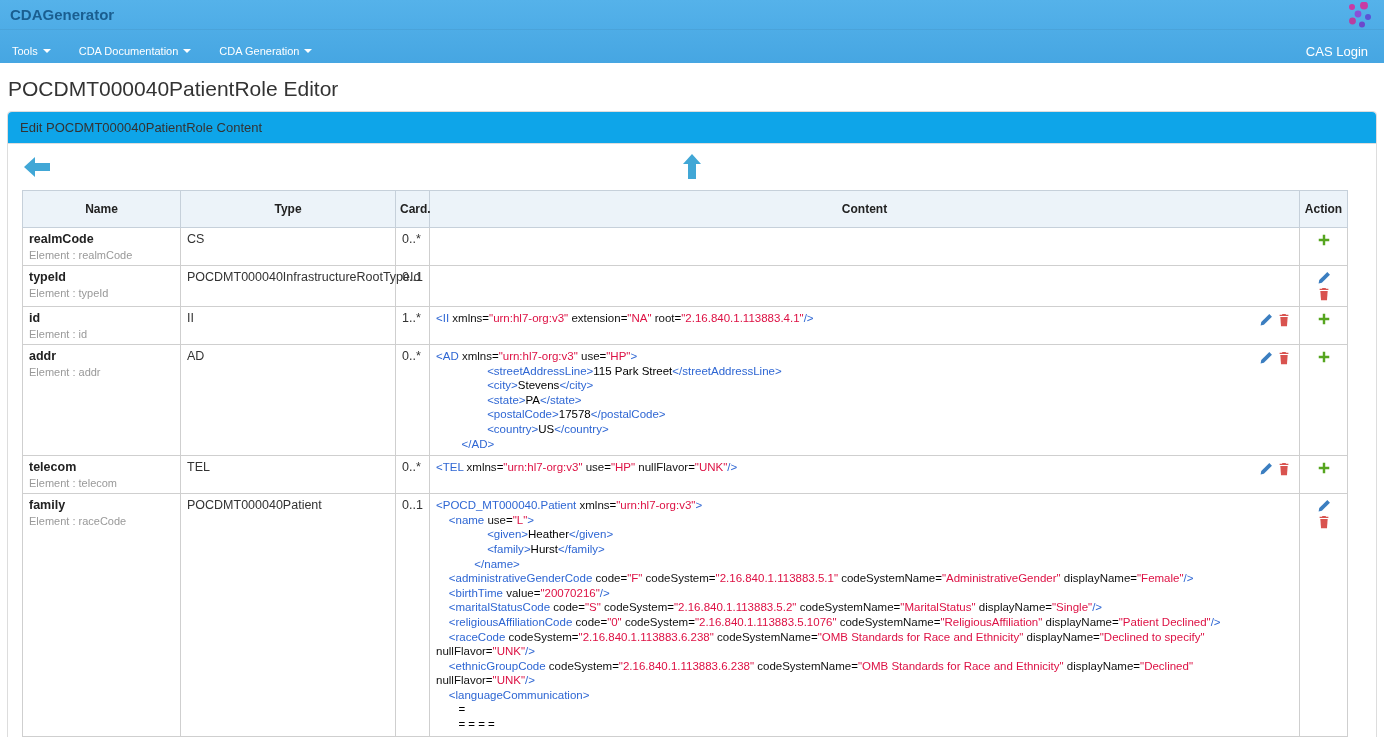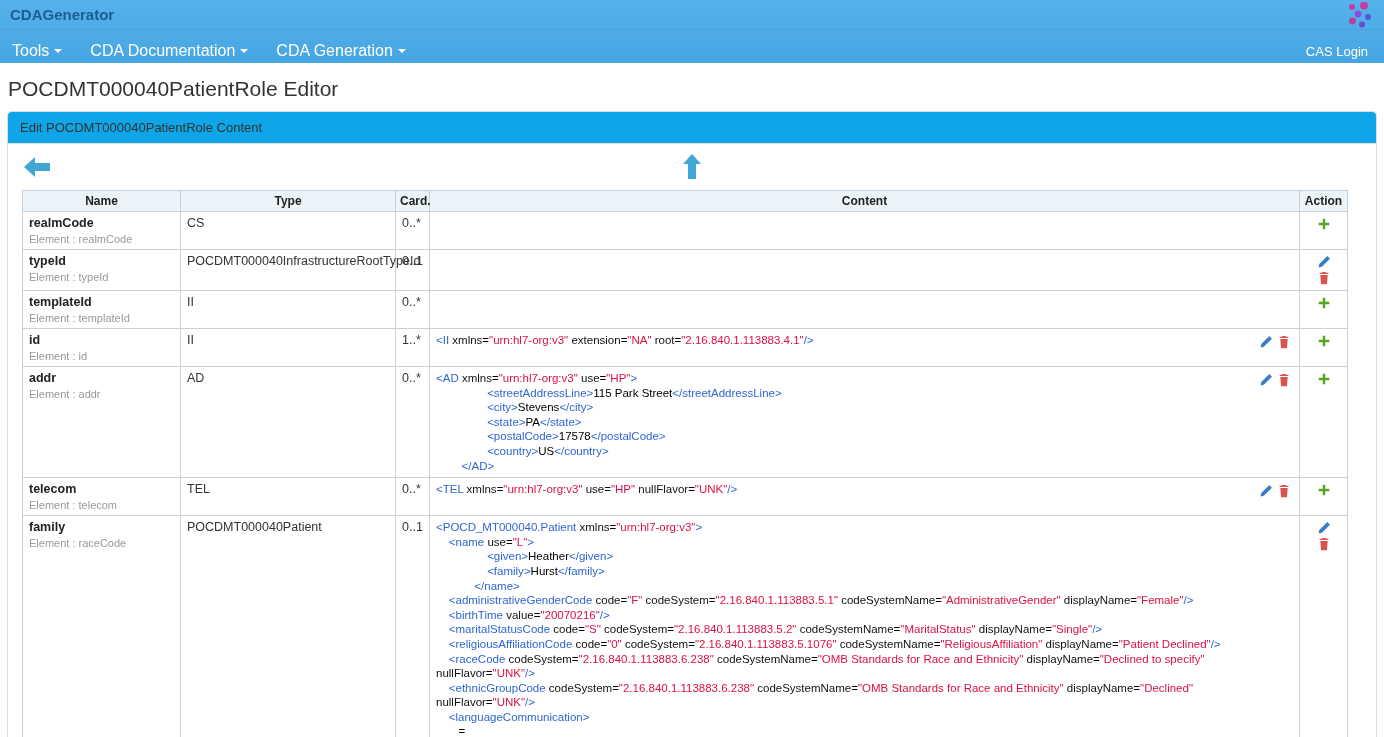--- a/index.html
+++ b/index.html
@@ -12,21 +12,21 @@
   body{width:1384px;height:737px;overflow:hidden;background:#fff;
        font-family:"Liberation Sans",sans-serif;color:#333;}
 
   
   .topbar{background:linear-gradient(180deg,var(--nav-blue-top),var(--nav-blue-bottom));
           height:63px;position:relative;}
   .brand-row{height:30px;display:flex;align-items:center;padding:0 10px;
              border-bottom:1px solid rgba(0,0,0,0.05);}
   .brand{font-size:15px;font-weight:bold;color:var(--brand-text);text-decoration:none;cursor:pointer;}
   .nav-row{height:42px;display:flex;align-items:center;padding:0 4px;}
-  .nav-item{color:#fff;font-size:16px;padding:0 14px;text-decoration:none;cursor:pointer;
+  .nav-item{color:#fff;font-size:11px;padding:0 14px;text-decoration:none;cursor:pointer;
             display:inline-flex;align-items:center;white-space:nowrap;justify-content:space-between;}
   .nav-item:first-child{padding-left:8px;}
   .caret{display:inline-block;margin-left:5px;width:0;height:0;
          border-left:4px solid transparent;border-right:4px solid transparent;
          border-top:4px solid #fff;}
   .nav-right{margin-left:auto;color:#fff;font-size:13px;padding:0 12px;cursor:pointer;text-decoration:none;}
   .logo{position:absolute;top:2px;right:8px;}
 
   
   h1.page-title{margin:14px 0 10px;padding-left:8px;font-size:21px;font-weight:500;color:#333;}
@@ -35,21 +35,21 @@
   .panel-heading{background:#0ea5e9;border-bottom:1px solid #ddd;padding:8px 12px;
                  font-size:13px;color:#333;border-radius:4px 4px 0 0;}
   .panel-body{padding:8px 14px 14px;}
 
   .arrows{position:relative;height:32px;margin:2px 0 4px;}
   .back-btn{position:absolute;left:2px;top:2px;cursor:pointer;display:inline-block;}
   .up-btn{position:absolute;left:50%;transform:translateX(-50%);top:0;cursor:pointer;display:inline-block;}
 
   
   table.grid{width:calc(100% - 14px);border-collapse:collapse;table-layout:fixed;}
-  table.grid th{background:#ecf3f9;border:1px solid #c6d0da;padding:3px 4px;
+  table.grid th{background:#ecf3f9;border:1px solid #c6d0da;padding:11px 4px;
                 font-size:12px;font-weight:bold;text-align:center;color:#222;}
   table.grid td{border:1px solid #cfcfcf;padding:4px 6px;vertical-align:top;
                 font-size:12.5px;position:relative;}
   .el-name{font-weight:bold;font-size:12.5px;color:#222;}
   .el-label{font-size:11px;color:#999;margin-top:3px;}
   .c-card{font-size:12px;}
   .xml{white-space:pre-wrap;font-size:11.5px;line-height:1.27;color:#000;
        word-break:break-word;padding-right:44px;}
   .xml .tag{color:var(--xml-tag);}
   .xml .atn{color:#111;font-weight:normal;}
@@ -158,34 +158,20 @@
                   <path d="M11.8 1.2l3 3L5.6 13.4l-3.8.8.8-3.8z" style="fill:var(--icon-edit)"></path>
                 </svg></span><span class="icon-btn"><svg viewBox="0 0 16 16">
                   <g style="fill:var(--icon-delete)">
                     <path d="M6.2 1h3.6l.5 1H13v1.5H3V2h2.7z"></path>
                     <path d="M3.8 4.6h8.4L11.4 15H4.6z"></path>
                   </g>
                 </svg></span></td>
           </tr>
           <tr>
             <td>
-              <div class="el-name">templateId</div>
-              <div class="el-label">Element : templateId</div>
-            </td>
-            <td>II</td>
-            <td class="c-card">0..*</td>
-            <td>
-              <div class="xml"></div>
-            </td>
-            <td class="c-action"><span class="icon-btn"><svg viewBox="0 0 16 16">
-                  <path d="M6.6 2h2.8v4.6H14v2.8H9.4V14H6.6V9.4H2V6.6h4.6z" style="fill:var(--icon-add)"></path>
-                </svg></span></td>
-          </tr>
-          <tr>
-            <td>
               <div class="el-name">id</div>
               <div class="el-label">Element : id</div>
             </td>
             <td>II</td>
             <td class="c-card">1..*</td>
             <td>
               <div class="xml"><span class="tag">&lt;II</span> <span class="atn">xmlns</span>=<span class="atv">"urn:hl7-org:v3"</span> <span class="atn">extension</span>=<span class="atv">"NA"</span> <span class="atn">root</span>=<span class="atv">"2.16.840.1.113883.4.1"</span><span class="tag">/&gt;</span></div>
               <span class="cell-actions"><span class="icon-btn"><svg viewBox="0 0 16 16">
                     <path d="M11.8 1.2l3 3L5.6 13.4l-3.8.8.8-3.8z" style="fill:var(--icon-edit)"></path>
                   </svg></span><span class="icon-btn"><svg viewBox="0 0 16 16">

